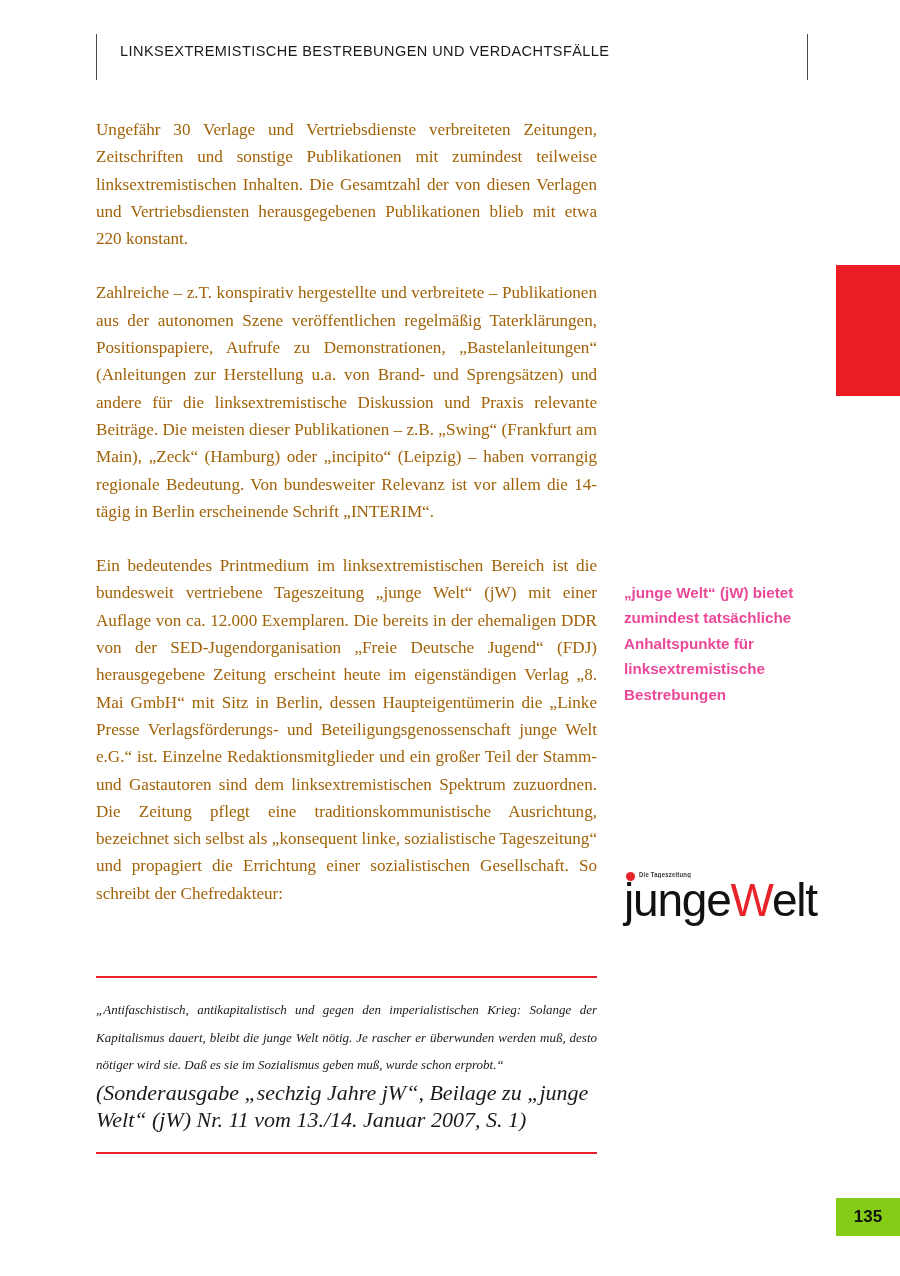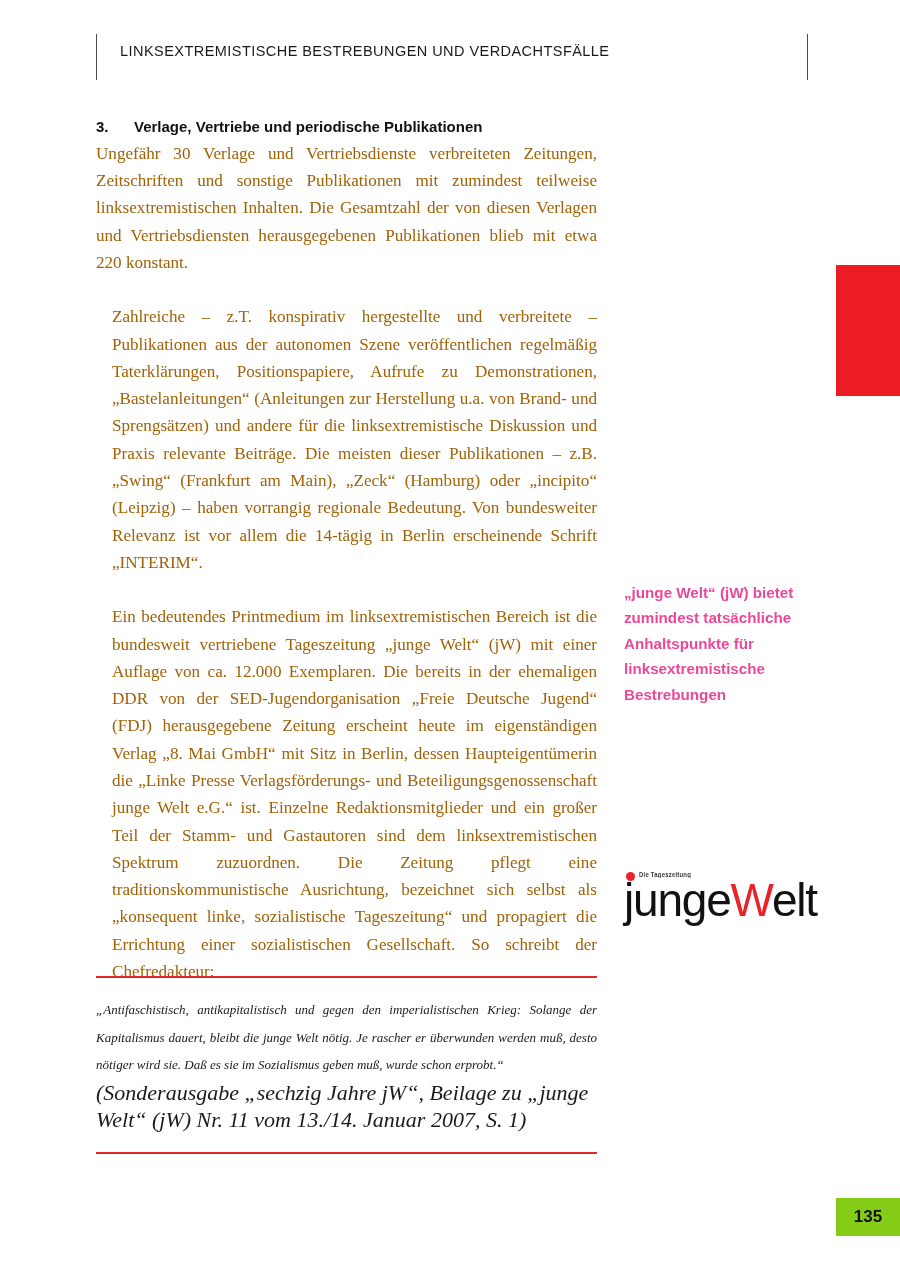--- a/index.html
+++ b/index.html
@@ -80,21 +80,20 @@
     margin: 0;
     font-size: 17.1px;
     line-height: 27.3px;
     text-align: justify;
     text-justify: inter-word;
     hyphens: manual;
     color: #a16207;
   }
   p.body + p.body {
     margin-top: 27px;
-    margin-left: 16px;
   }
 
   
   .quote-block {
     position: absolute;
     left: 96px;
     top: 976px;
     width: 501px;
   }
   .quote-rule {
@@ -208,23 +207,20 @@
 
   <div class="header">
     <div class="header-rule left"></div>
     <div class="header-rule right"></div>
     <div class="header-title">LINKSEXTREMISTISCHE BESTREBUNGEN UND VERDACHTSFÄLLE</div>
   </div>
 
   <div class="thumb-tab"></div>
 
   <div class="main-col">
-    <div class="section-head">
-      <span class="num">3.</span><span>Verlage, Vertriebe und periodische Publikationen</span>
-    </div>
     <p class="body">Ungefähr 30 Verlage und Vertriebsdienste verbreiteten Zeitungen, Zeitschriften und sonstige Publikationen mit zumindest teilweise linksextremistischen Inhalten. Die Gesamtzahl der von diesen Verlagen und Vertriebsdiensten herausgegebenen Publikationen blieb mit etwa 220 konstant.</p>
     <p class="body">Zahlreiche – z.T. konspirativ hergestellte und verbreitete – Publikationen aus der autonomen Szene veröffentlichen regelmäßig Taterklärungen, Positionspapiere, Aufrufe zu Demonstrationen, „Bastelanleitungen“ (Anleitungen zur Herstellung u.a. von Brand- und Sprengsätzen) und andere für die linksextremistische Diskussion und Praxis relevante Beiträge. Die meisten dieser Publikationen – z.B. „Swing“ (Frankfurt am Main), „Zeck“ (Hamburg) oder „incipito“ (Leipzig) – haben vorrangig regionale Bedeutung. Von bundesweiter Relevanz ist vor allem die 14-tägig in Berlin erscheinende Schrift „INTERIM“.</p>
     <p class="body">Ein bedeutendes Printmedium im linksextremistischen Bereich ist die bundesweit vertriebene Tageszeitung „junge Welt“ (jW) mit einer Auflage von ca. 12.000 Exemplaren. Die bereits in der ehemaligen DDR von der SED-Jugendorganisation „Freie Deutsche Jugend“ (FDJ) herausgegebene Zeitung erscheint heute im eigenständigen Verlag „8. Mai GmbH“ mit Sitz in Berlin, dessen Haupteigentümerin die „Linke Presse Verlagsförderungs- und Beteiligungsgenossenschaft junge Welt e.G.“ ist. Einzelne Redaktionsmitglieder und ein großer Teil der Stamm- und Gastautoren sind dem linksextremistischen Spektrum zuzuordnen. Die Zeitung pflegt eine traditionskommunistische Ausrichtung, bezeichnet sich selbst als „konsequent linke, sozialistische Tageszeitung“ und propagiert die Errichtung einer sozialistischen Gesellschaft. So schreibt der Chefredakteur:</p>
   </div>
 
   <div class="quote-block">
     <div class="quote-rule"></div>
     <p class="quote-body">„Antifaschistisch, antikapitalistisch und gegen den imperialistischen Krieg: Solange der Kapitalismus dauert, bleibt die junge Welt nötig. Je rascher er überwunden werden muß, desto nötiger wird sie. Daß es sie im Sozialismus geben muß, wurde schon erprobt.“</p>
     <p class="quote-source">(Sonderausgabe „sechzig Jahre jW“, Beilage zu „junge Welt“ (jW) Nr.  11 vom 13./14.  Januar 2007, S. 1)</p>
     <div class="quote-rule"></div>

